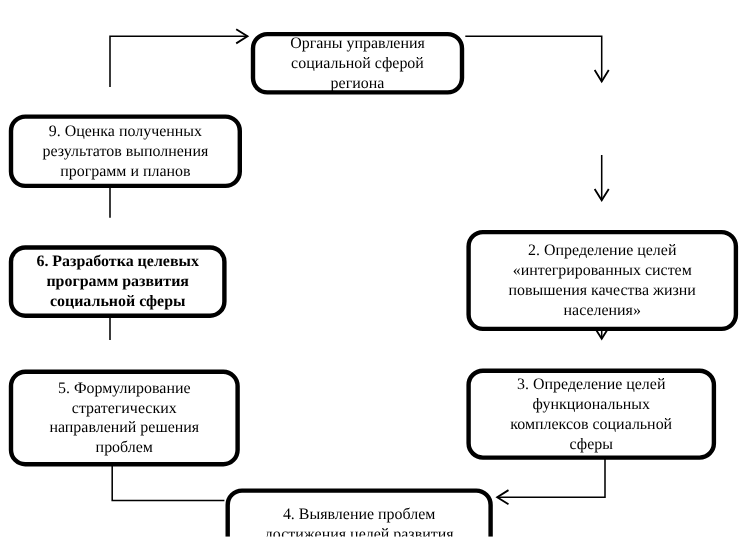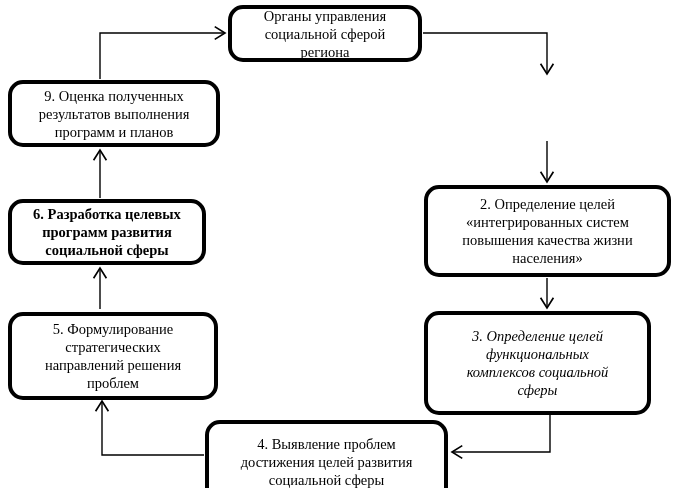--- a/index.html
+++ b/index.html
@@ -27,32 +27,33 @@
     position: absolute;
     box-sizing: border-box;
     background: #ffffff;
     border: 4px solid #000000;
     border-radius: 15px;
     display: flex;
     align-items: center;
     justify-content: center;
     text-align: center;
     z-index: 2;
+    margin-top: 24px;
   }
   .node span {
     display: block;
     white-space: pre-line;
     font-size: 14.5px;
     line-height: 18px;
     color: #000000;
   }
   .n-authority { left: 228px; top: 5px;   width: 194px; height: 57px; }
   .n-step1     { left: 450px; top: 77px;  width: 208px; height: 63px; }
   .n-step2     { left: 424px; top: 185px; width: 247px; height: 92px; }
-  .n-step3     { left: 424px; top: 311px; width: 227px; height: 104px; font-style: italic; }
+  .n-step3     { left: 424px; top: 311px; width: 227px; height: 83px; }
   .n-step4     { left: 205px; top: 420px; width: 243px; height: 84px; }
   .n-step5     { left: 8px;   top: 312px; width: 210px; height: 88px; }
   .n-step6     { left: 8px;   top: 199px; width: 198px; height: 66px; font-weight: bold; }
   .n-step7     { left: 8px;   top: 80px;  width: 212px; height: 67px; }
 </style>
 </head>
 <body>
 
 <div class="canvas">
 

